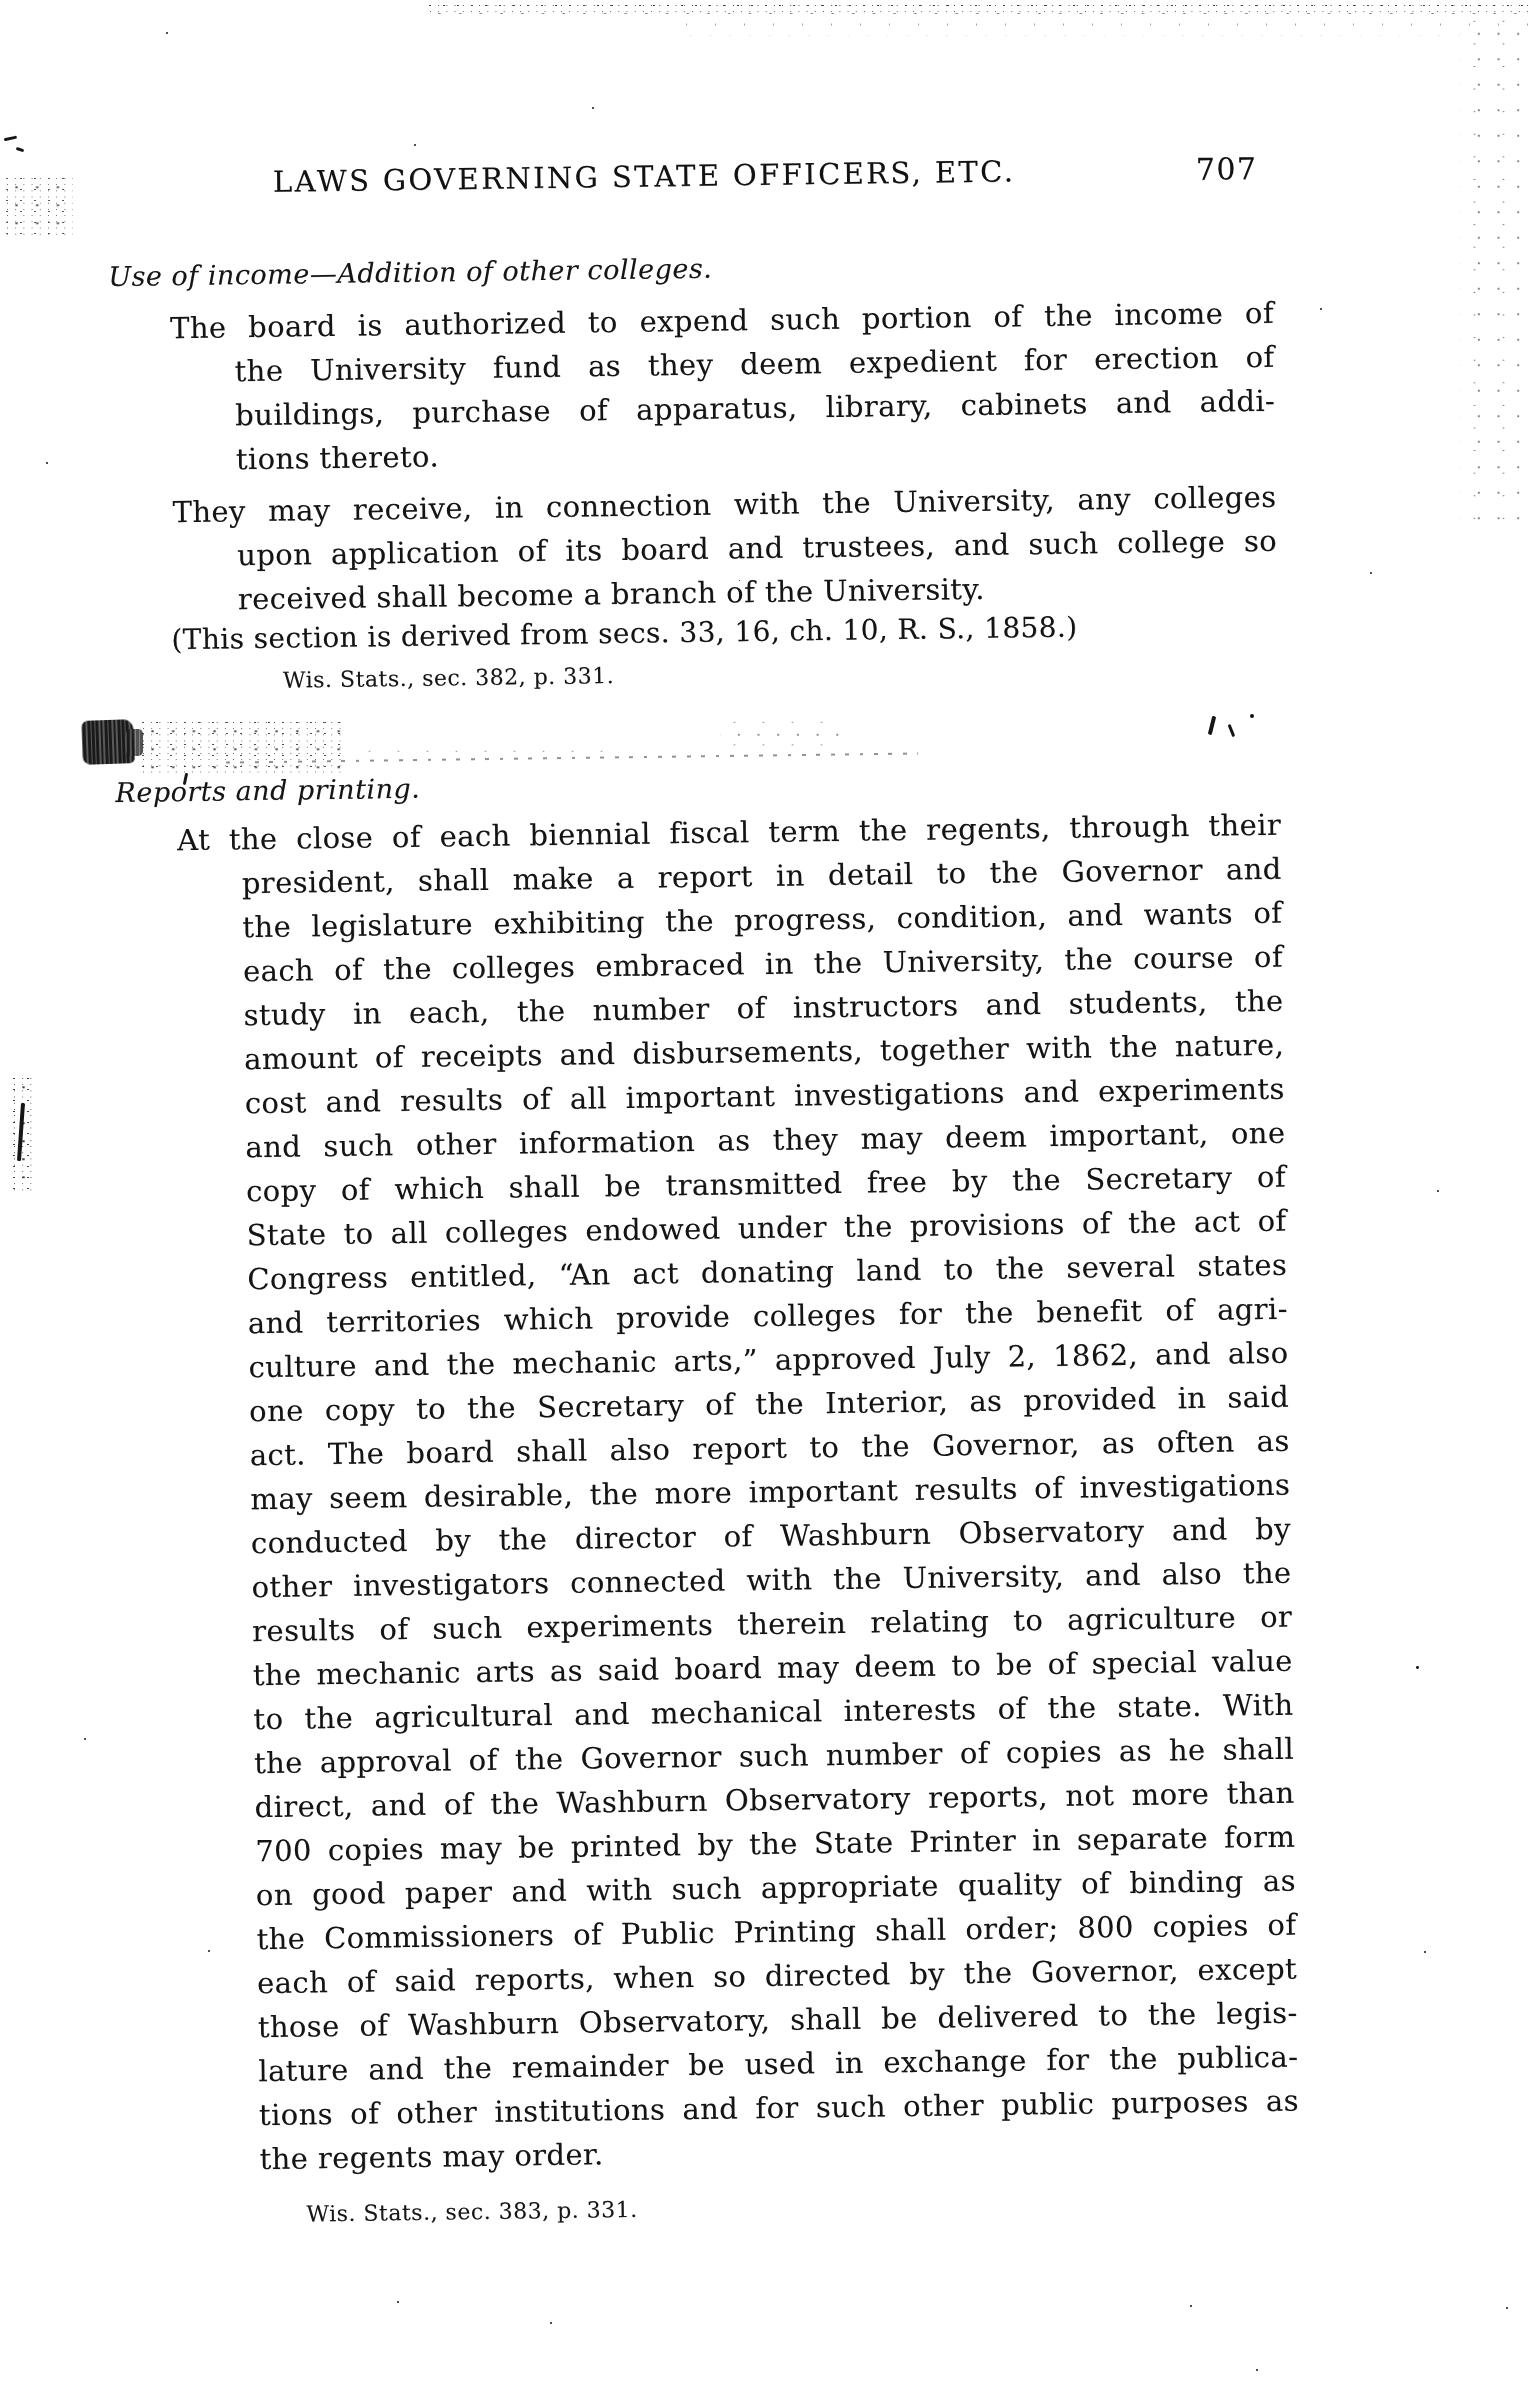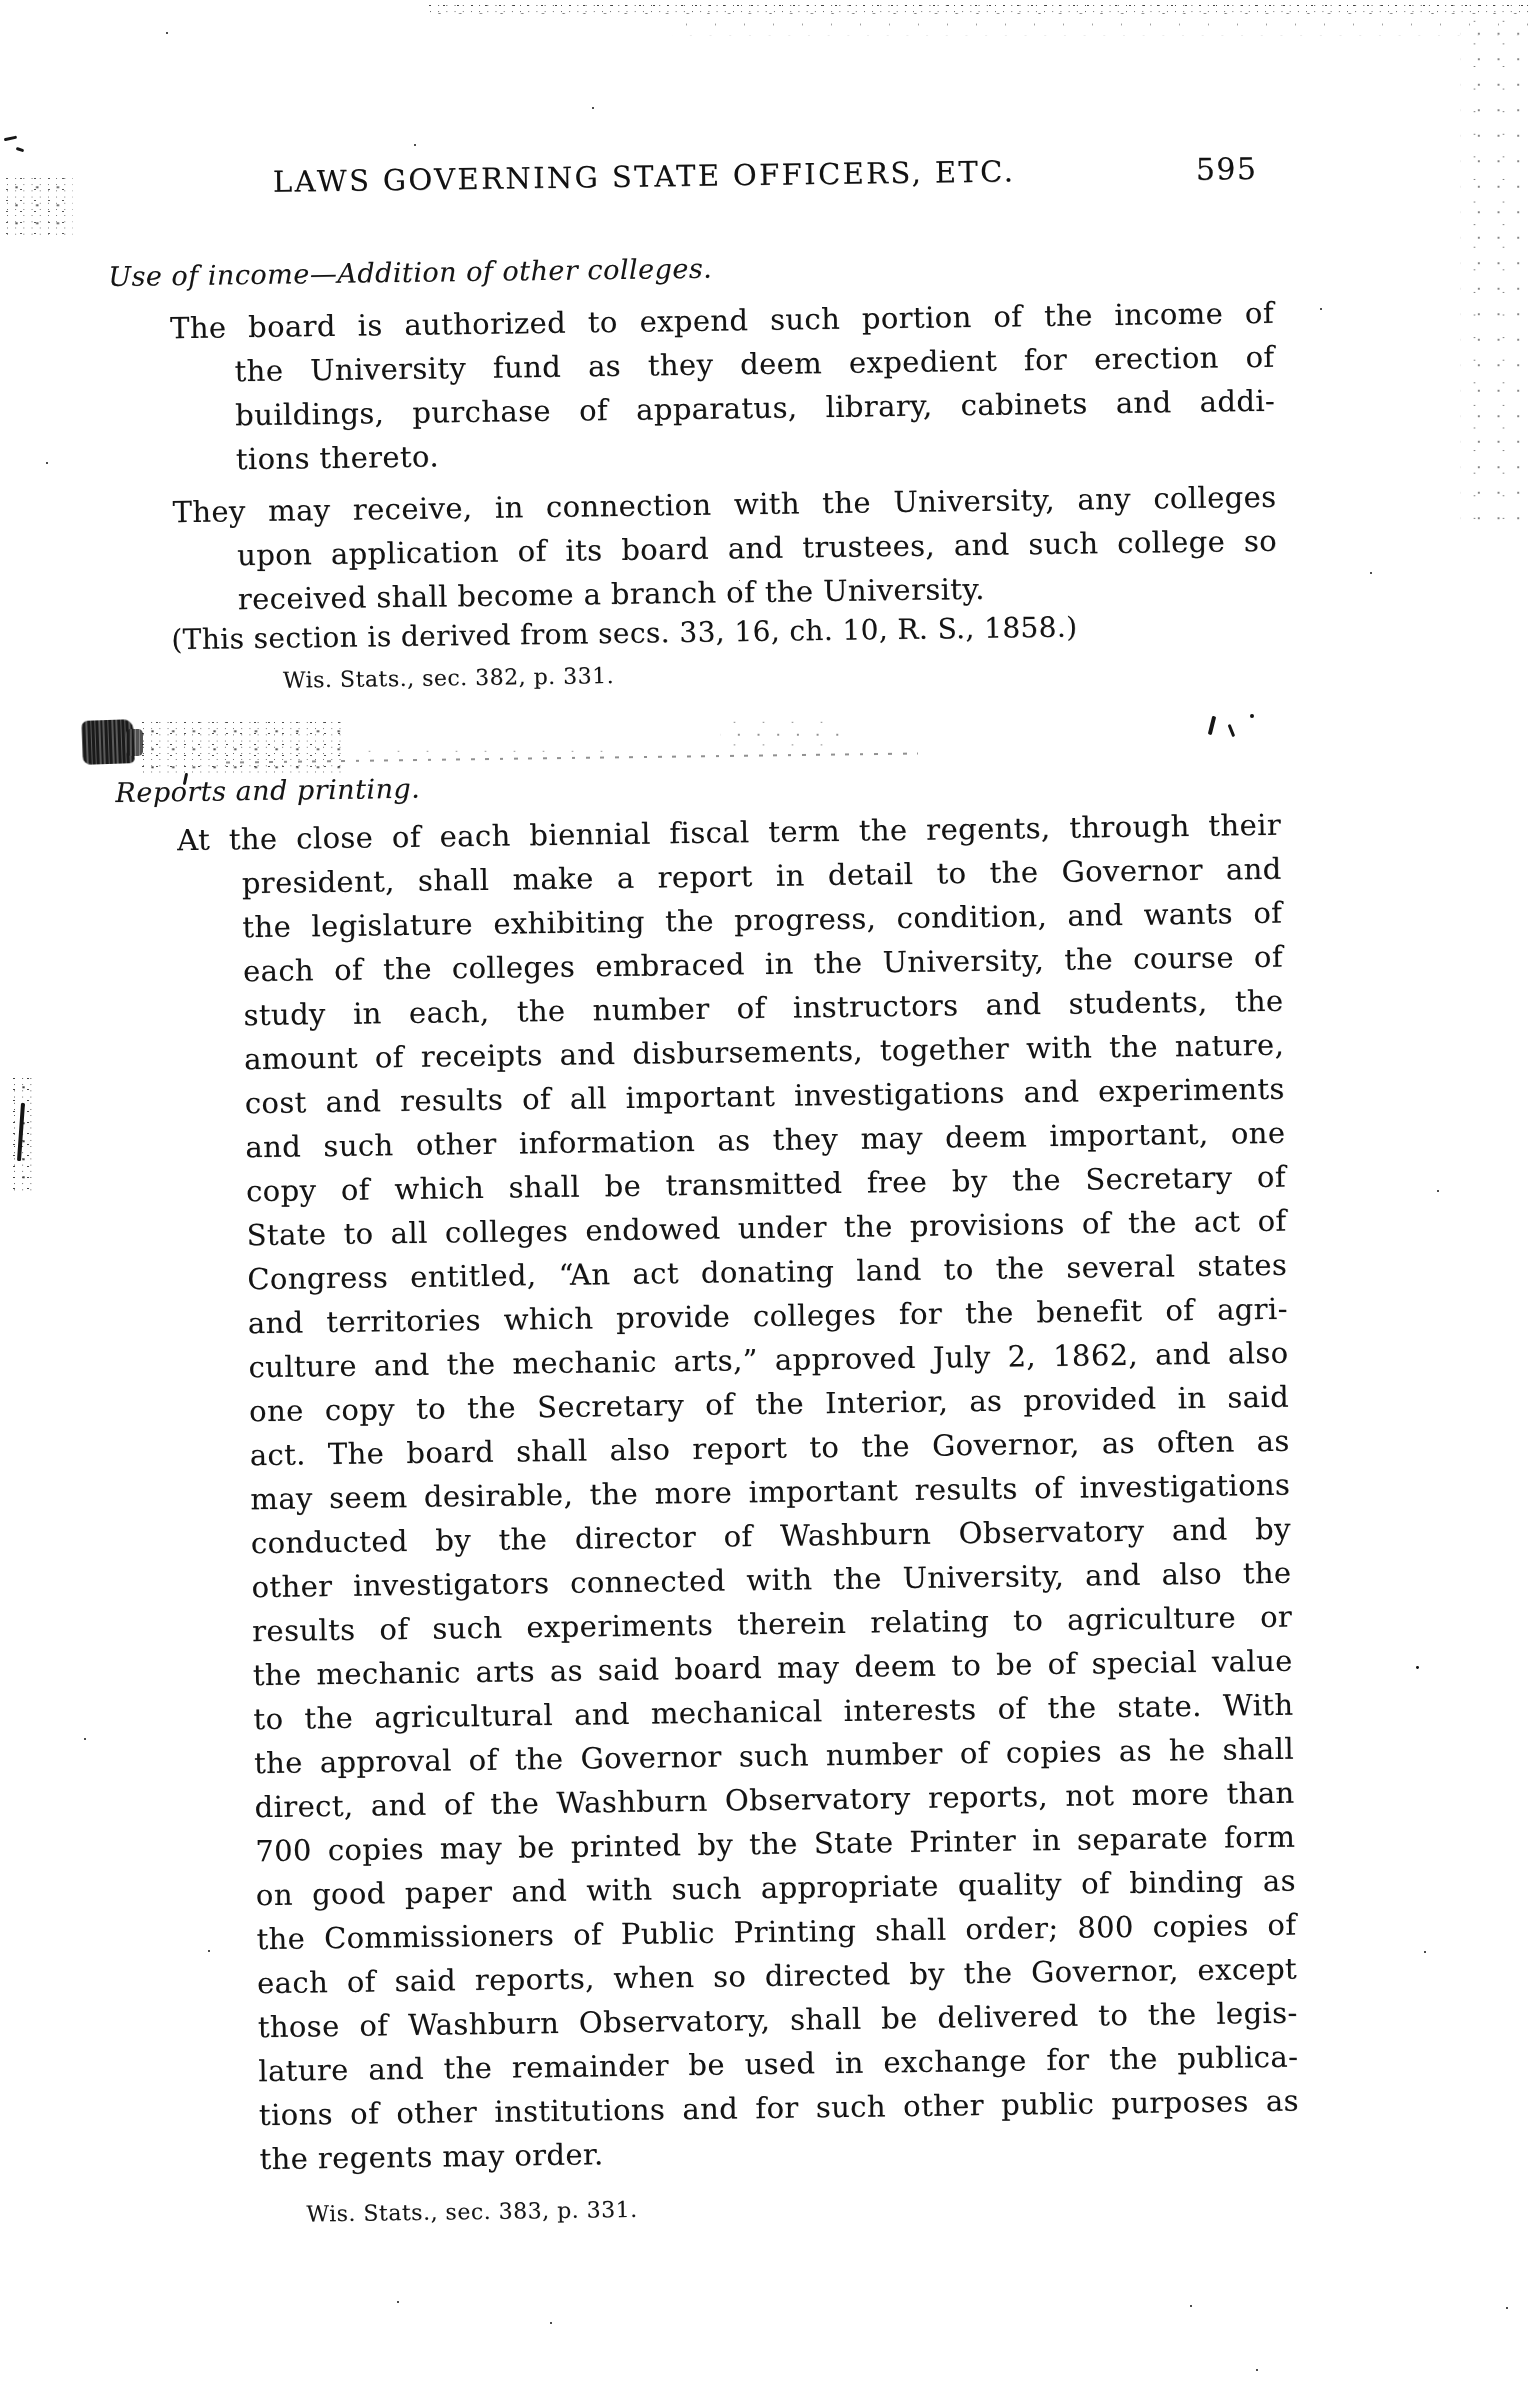--- a/index.html
+++ b/index.html
@@ -112,21 +112,21 @@
     opacity: .5;
   }
 </style>
 </head>
 <body>
 
 <div class="page-content">
 
   <div class="block header-row">
     <span class="header-title">LAWS GOVERNING STATE OFFICERS, ETC.</span>
-    <span class="page-number">595</span>
+    <span class="page-number">707</span>
   </div>
 
   <div class="block sec-heading h-income">Use of income—Addition of other colleges.</div>
 
   <div class="block para p1">
     <div class="bl first">The board is authorized to expend such portion of the income of</div>
     <div class="bl cont">the University fund as they deem expedient for erection of</div>
     <div class="bl cont">buildings, purchase of apparatus, library, cabinets and addi-</div>
     <div class="bl cont short">tions thereto.</div>
   </div>

